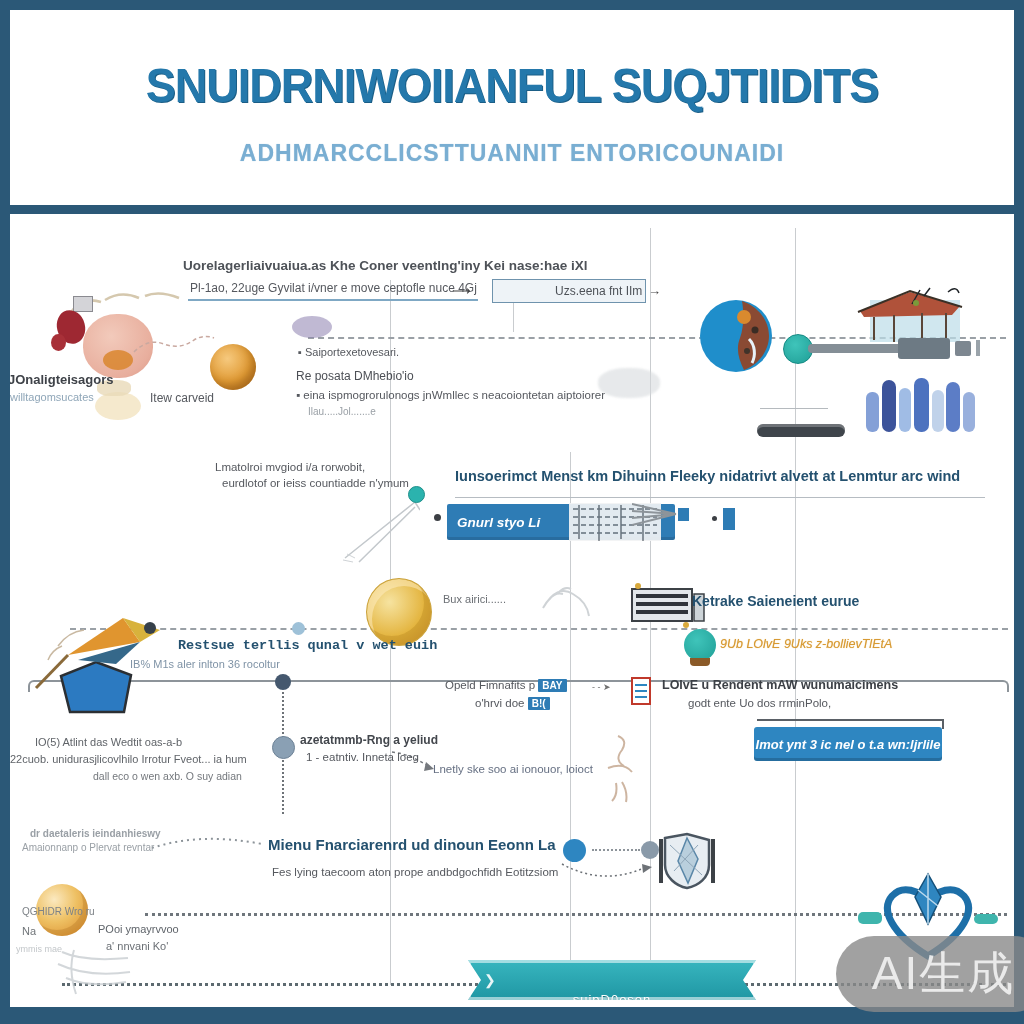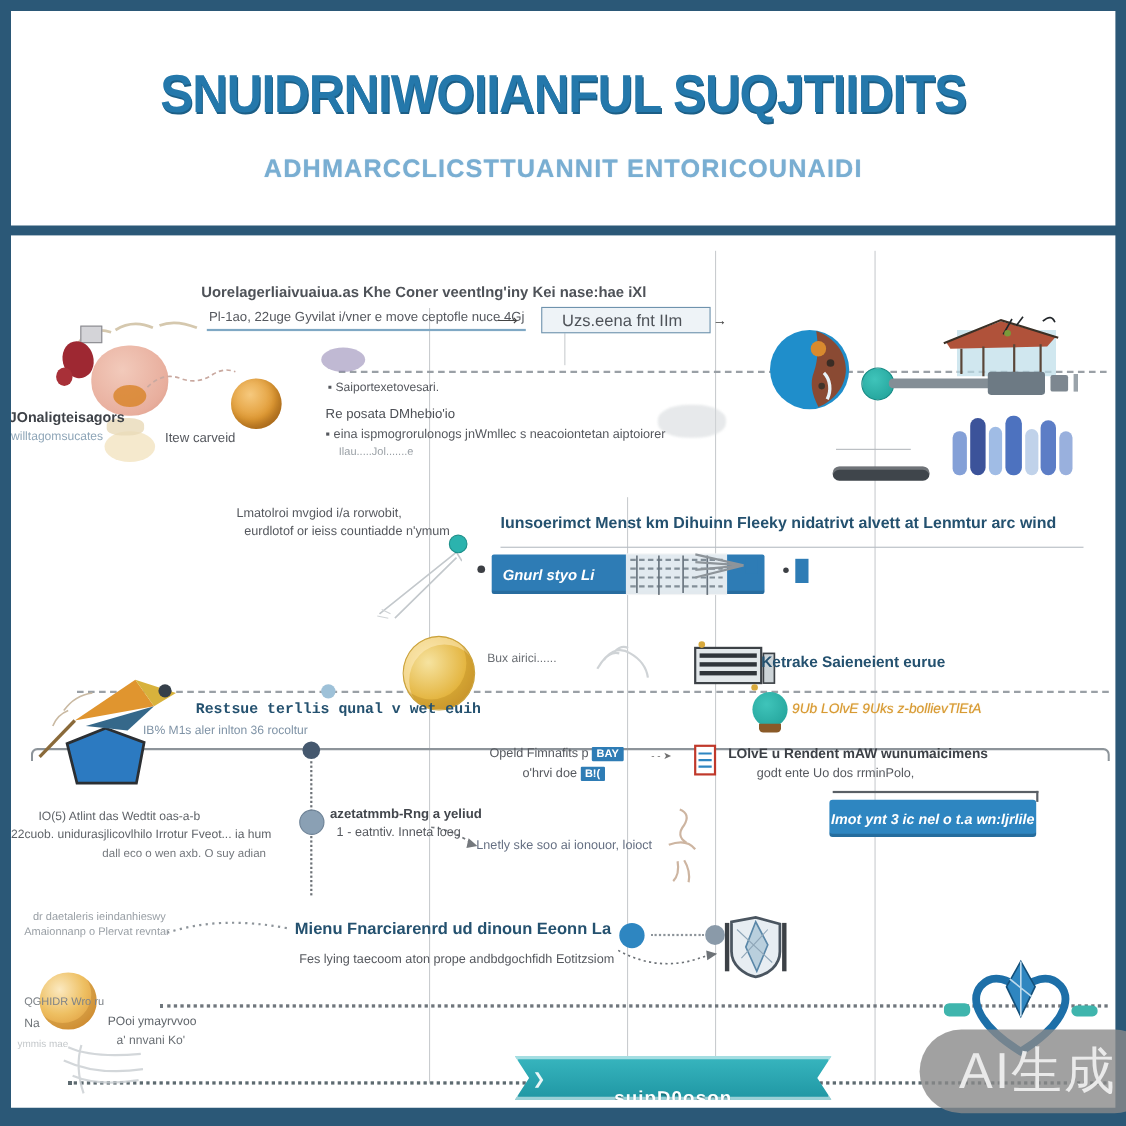--- a/index.html
+++ b/index.html
@@ -22,21 +22,21 @@
          box-shadow:inset 0 -3px 0 rgba(0,0,0,.12);}
   .bluebox .lbl{color:#fff;font-weight:bold;font-style:italic;font-size:13.5px;padding:0 10px;white-space:nowrap;}
   .chip{display:inline-block;background:#2e7cb5;color:#fff;font-size:10px;font-weight:bold;padding:1px 4px;border-radius:1px;}
   .btn{position:absolute;background:#2e86c1;border-radius:3px;color:#fff;font-weight:bold;font-style:italic;
        font-size:13px;display:flex;align-items:center;justify-content:center;z-index:12;
        box-shadow:inset 0 -3px 0 rgba(0,0,0,.18);white-space:nowrap;}
   .banner{position:absolute;left:468px;top:960px;width:288px;height:40px;z-index:20;
         background:linear-gradient(#38b6bf,#1f96a3);
         clip-path:polygon(0 0,100% 0,calc(100% - 13px) 50%,100% 100%,0 100%,13px 50%);
         display:flex;align-items:center;justify-content:center;box-shadow:inset 0 0 0 3px rgba(255,255,255,.55);}
-  .banner .lbl{color:#fff;font-weight:bold;font-size:17px;letter-spacing:1px;text-shadow:0 1px 1px rgba(0,0,0,.3);margin-top:38px;}
+  .banner .lbl{color:#fff;font-weight:normal;font-size:13px;letter-spacing:1px;text-shadow:0 1px 1px rgba(0,0,0,.3);margin-top:38px;}
   .wm{position:absolute;left:836px;top:936px;width:215px;height:76px;background:rgba(138,138,138,.8);
       border-radius:42px;z-index:60;display:flex;align-items:center;justify-content:center;}
   .wm span{font-size:46px;color:rgba(238,238,238,.95);letter-spacing:2px;}
   svg{display:block;}
 </style>
 </head>
 <body>
 
 <div id="canvas">
 
@@ -53,21 +53,21 @@
   <div class="dash" style="left:70px;top:628px;width:938px;"></div>
   <div class="dots" style="left:145px;top:913px;width:862px;"></div>
   <div class="dots" style="left:62px;top:983px;width:944px;border-top-color:#5d6a70;"></div>
 
   <div class="t" style="left:183px;top:258px;font-size:13.5px;font-weight:600;color:#4e5258;">Uorelagerliaivuaiua.as Khe Coner veentlng'iny Kei nase:hae iXl</div>
   <div class="t" style="left:190px;top:281px;font-size:12px;">Pl-1ao, 22uge Gyvilat i/vner e move ceptofle nuce 4Gj</div>
   <div style="position:absolute;left:188px;top:299px;width:290px;height:2px;background:#7fa8c4;z-index:9;"></div>
   <div class="t" style="left:452px;top:283px;color:#444;font-size:13px;">⟶</div>
   <div style="position:absolute;left:492px;top:279px;width:152px;height:22px;border:1.5px solid #6f93ad;
               background:#eef3f7;z-index:9;display:flex;align-items:center;">
-    <span class="t" style="position:static;padding-left:18px;font-size:15px;color:#4e5258;">Uzs.eena fnt IIm</span>
+    <span class="t" style="position:static;padding-left:18px;font-size:12px;color:#4e5258;margin-left:44px;">Uzs.eena fnt IIm</span>
   </div>
   <div class="t" style="left:648px;top:283px;color:#444;font-size:13px;">→</div>
   <div style="position:absolute;left:513px;top:302px;width:1px;height:30px;background:#c9cccf;z-index:1;"></div>
 
   <div class="ill" style="left:45px;top:288px;width:185px;height:118px;">
     <svg width="130" height="30" viewBox="0 0 130 30" style="position:absolute;left:20px;top:0;">
       <path d="M6 24 q12 -16 30 -10 M40 12 q16 -10 34 -2 M80 8 q14 -6 34 2" stroke="#d5c8ae" stroke-width="2.5" fill="none"></path>
       <path d="M14 26 l3 -8 M26 19 l2 -8 M52 10 l2 -7 M66 8 l1 -7 M92 7 l2 -7" stroke="#cbbw" stroke-width="1" fill="none" opacity="0.6"></path>
     </svg>
     <div style="position:absolute;left:28px;top:8px;width:18px;height:14px;background:#d4d4d8;border:1px solid #8a8a90;"></div>
@@ -130,21 +130,21 @@
   <div class="t" style="left:222px;top:477px;">eurdlotof or ieiss countiadde n'ymum</div>
   <div class="circle" style="left:408px;top:486px;width:15px;height:15px;background:#2bb3ae;border:1px solid #1d8f8a;"></div>
   <svg class="ill" width="85" height="70" viewBox="0 0 85 70" style="left:335px;top:496px;">
     <path d="M80 6 L10 62 M80 11 L24 66 M78 3 l7 11" stroke="#c3c8cc" stroke-width="1.5" fill="none"></path>
     <path d="M8 64 l10 2 M12 58 l8 4" stroke="#cfd3d6" stroke-width="1" fill="none"></path>
   </svg>
   <div class="t hdr" style="left:455px;top:468px;font-size:14.5px;">Iunsoerimct Menst km Dihuinn Fleeky nidatrivt alvett at Lenmtur arc wind</div>
   <div style="position:absolute;left:455px;top:497px;width:530px;height:1px;background:#b6bcc2;z-index:3;"></div>
   <div class="circle" style="left:434px;top:514px;width:7px;height:7px;background:#3c3f44;"></div>
 
-  <div class="bluebox" style="left:447px;top:504px;width:248px;">
+  <div class="bluebox" style="left:447px;top:504px;width:228px;">
     <span class="lbl">Gnurl styo Li</span>
     <svg width="100" height="44" viewBox="0 0 100 44" style="position:absolute;left:118px;top:-5px;opacity:.92;">
       <rect x="4" y="4" width="92" height="38" fill="#f2f4f5"></rect>
       <path d="M8 10 h84 M8 18 h84 M8 26 h84 M8 34 h84" stroke="#8a9096" stroke-width="2" stroke-dasharray="5 3"></path>
       <path d="M14 6 v34 M34 6 v36 M56 6 v34 M78 6 v36" stroke="#6d737a" stroke-width="1.5"></path>
     </svg>
   </div>
   <svg class="ill" width="60" height="26" viewBox="0 0 60 26" style="left:632px;top:502px;z-index:9;">
     <path d="M0 2 L44 12 M0 9 L44 12 M0 16 L44 12 M0 23 L44 12" stroke="#8d949a" stroke-width="2" fill="none"></path>
     <rect x="46" y="6" width="11" height="13" fill="#2e7cb5"></rect>
@@ -216,21 +216,21 @@
   <div class="t" style="left:306px;top:751px;">1 - eatntiv. Inneta loeg</div>
   <svg class="ill" width="48" height="26" viewBox="0 0 48 26" style="left:390px;top:750px;">
     <path d="M2 2 Q20 4 38 16" stroke="#74787d" stroke-width="1.5" fill="none" stroke-dasharray="3 3"></path>
     <polygon points="36,12 44,19 34,21" fill="#74787d"></polygon>
   </svg>
   <div class="t" style="left:433px;top:763px;color:#667083;">Lnetly ske soo ai ionouor, loioct</div>
   <svg class="ill" width="60" height="78" viewBox="0 0 60 78" style="left:588px;top:728px;opacity:.7;">
     <path d="M30 8 q10 4 4 14 q-8 10 2 16 M20 40 q16 -6 24 4 M28 55 q2 12 -4 18 M34 54 q6 10 4 20" stroke="#b9967a" stroke-width="2" fill="none"></path>
   </svg>
 
-  <div class="t" style="left:30px;top:828px;font-size:10px;color:#9aa0a6;">dr daetaleris ieindanhieswy</div>
+  <div class="t" style="left:30px;top:828px;font-size:10px;color:#9aa0a6;font-weight:bold;">dr daetaleris ieindanhieswy</div>
   <div class="t" style="left:22px;top:842px;font-size:10px;color:#9aa0a6;">Amaionnanp o Plervat revntar</div>
   <svg class="ill" width="116" height="22" viewBox="0 0 116 22" style="left:150px;top:832px;">
     <path d="M2 16 Q50 0 112 12" stroke="#8d949a" stroke-width="2" fill="none" stroke-dasharray="2 4"></path>
   </svg>
   <div class="t hdr" style="left:268px;top:836px;font-size:15px;">Mienu Fnarciarenrd ud dinoun Eeonn La</div>
   <div class="circle" style="left:563px;top:839px;width:23px;height:23px;background:#2e86c1;"></div>
   <div style="position:absolute;left:592px;top:849px;width:48px;border-top:2px dotted #8d949a;z-index:3;"></div>
   <div class="circle" style="left:641px;top:841px;width:18px;height:18px;background:#8a9aa9;"></div>
   <svg class="ill" width="58" height="60" viewBox="0 0 58 60" style="left:658px;top:831px;">
     <rect x="1" y="8" width="4" height="44" fill="#3c4146"></rect>

